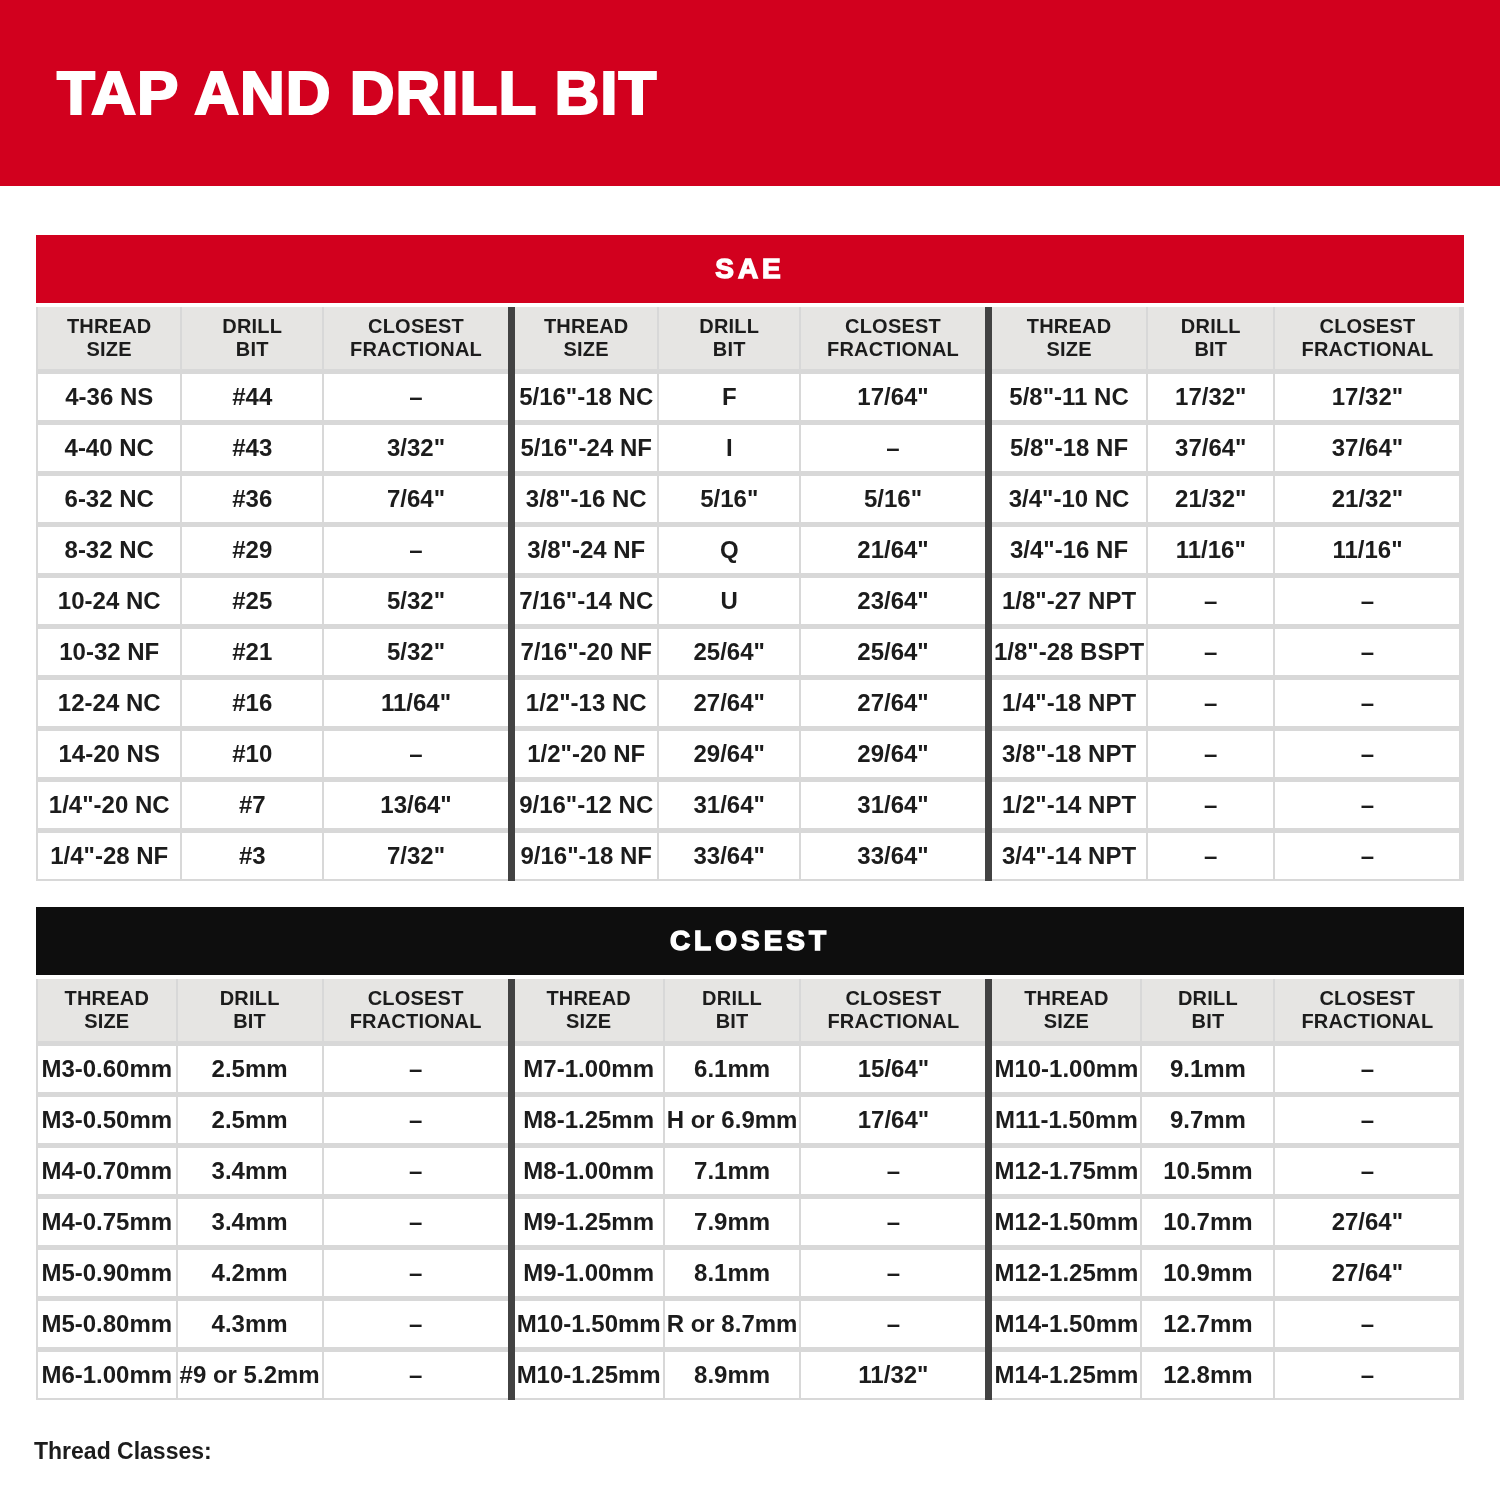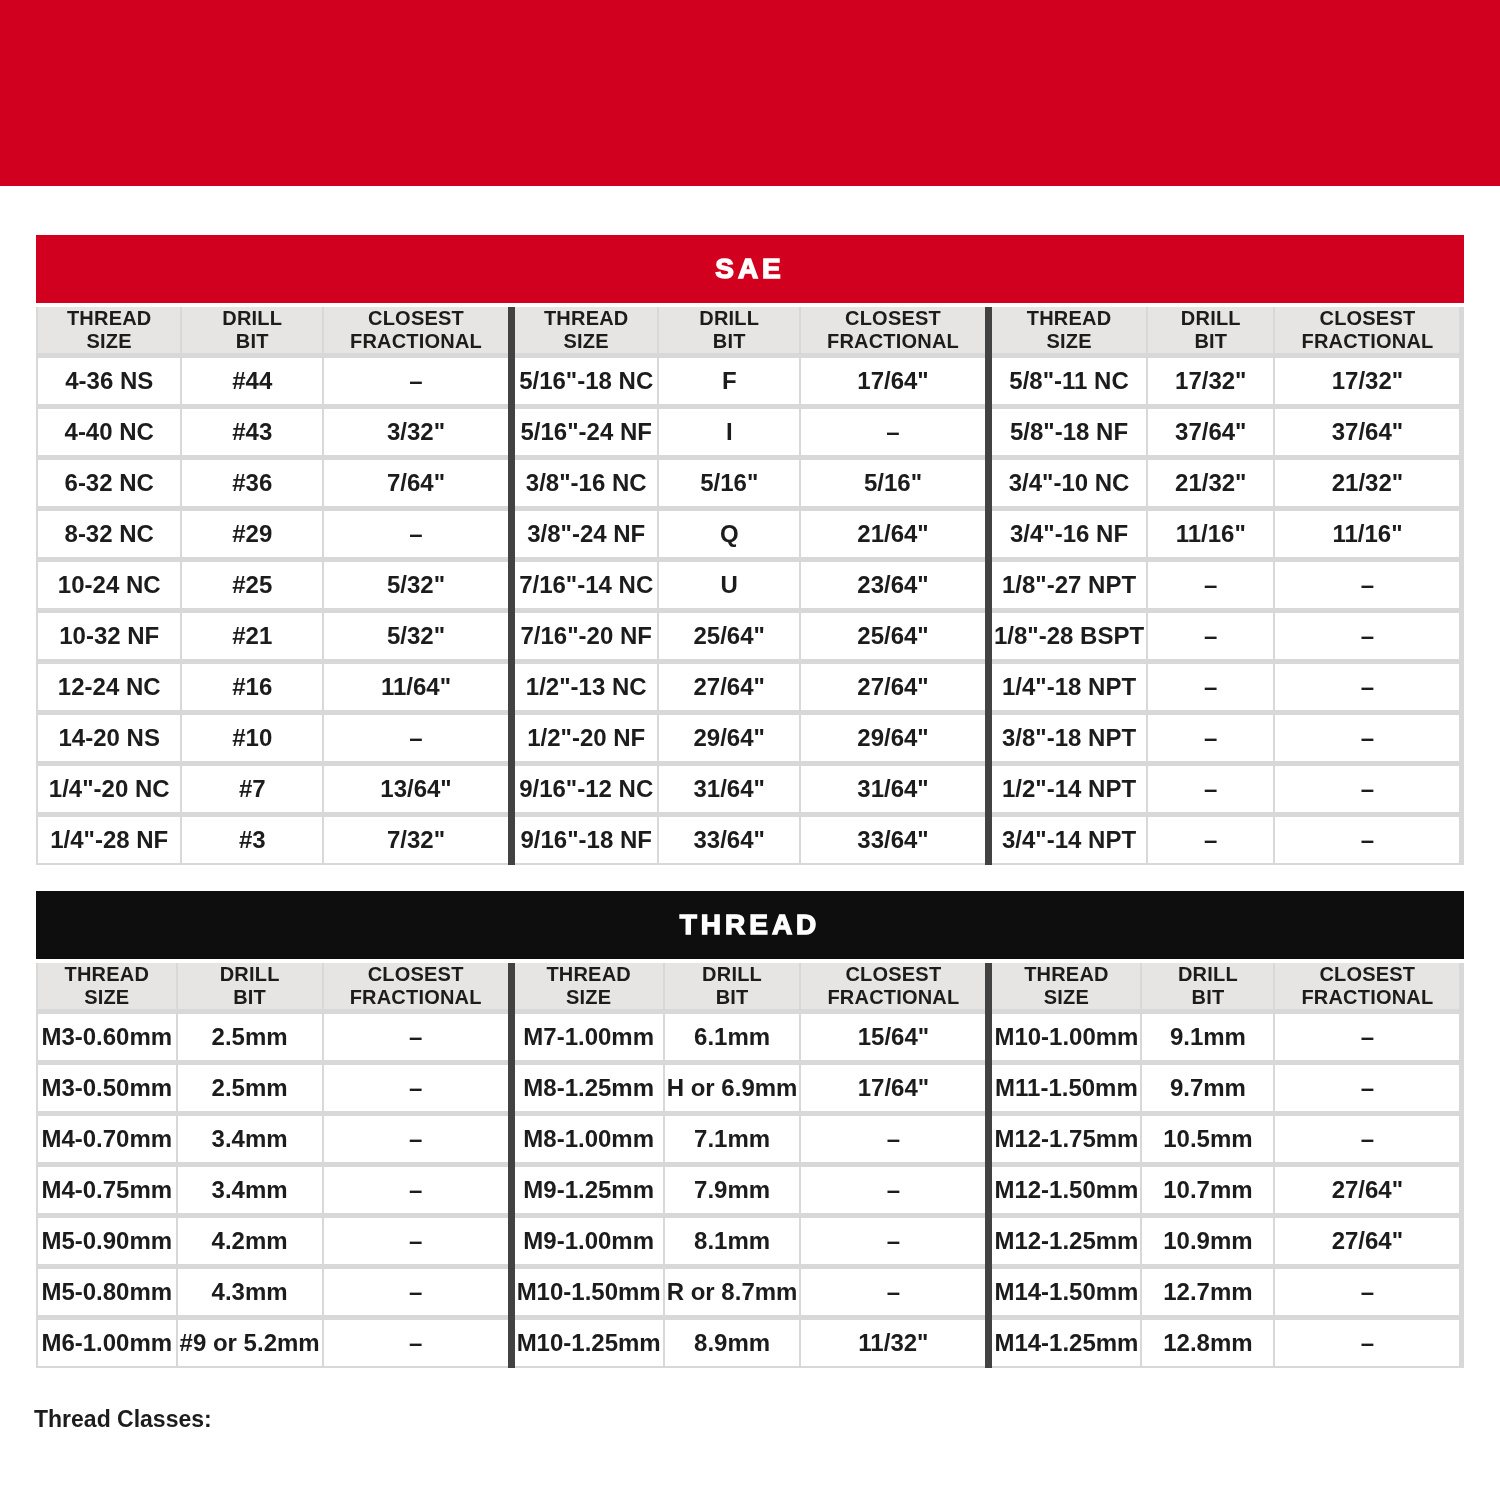--- a/index.html
+++ b/index.html
@@ -61,21 +61,21 @@
     display:grid;
     grid-template-columns:1fr 0.98fr 1.06fr;
     column-gap:2px;
     row-gap:5px;
     background:var(--grid);
     padding-bottom:2px;
     align-content:start;
   }
   .hcell{
     background:var(--header-gray);
-    height:46px;
+    height:62px;
     display:flex;align-items:center;justify-content:center;
     text-align:center;
     font-size:20px;font-weight:700;line-height:1.15;
     padding:0 26px;
     letter-spacing:0.2px;
   }
   .cell{
     background:#ffffff;
     height:46px;
     display:flex;align-items:center;justify-content:center;
@@ -89,21 +89,21 @@
     margin:36px 0 0 34px;
     font-size:23px;
     font-weight:700;
     line-height:1.35;
   }
 </style>
 </head>
 <body>
 
 <header class="banner">
-  <h1><br></h1>
+  <h1><span>TAP AND DRILL BIT</span><br></h1>
 </header>
 
 <div class="content">
 
   <section class="section sae">
     <div class="section-bar red">
       <span>SAE</span>
     </div>
     <div class="groups">
         <div class="group">
@@ -209,21 +209,21 @@
           <div class="cell">–</div>
           <div class="cell">3/4"-14 NPT</div>
           <div class="cell">–</div>
           <div class="cell">–</div>
         </div>
       </div>
   </section>
 
   <section class="section metric">
     <div class="section-bar black">
-      <span>THREAD</span>
+      <span>CLOSEST</span>
     </div>
     <div class="groups">
         <div class="group">
           <div class="hcell">THREAD SIZE</div>
           <div class="hcell">DRILL BIT</div>
           <div class="hcell">CLOSEST FRACTIONAL</div>
           <div class="cell">M3-0.60mm</div>
           <div class="cell">2.5mm</div>
           <div class="cell">–</div>
           <div class="cell">M3-0.50mm</div>

